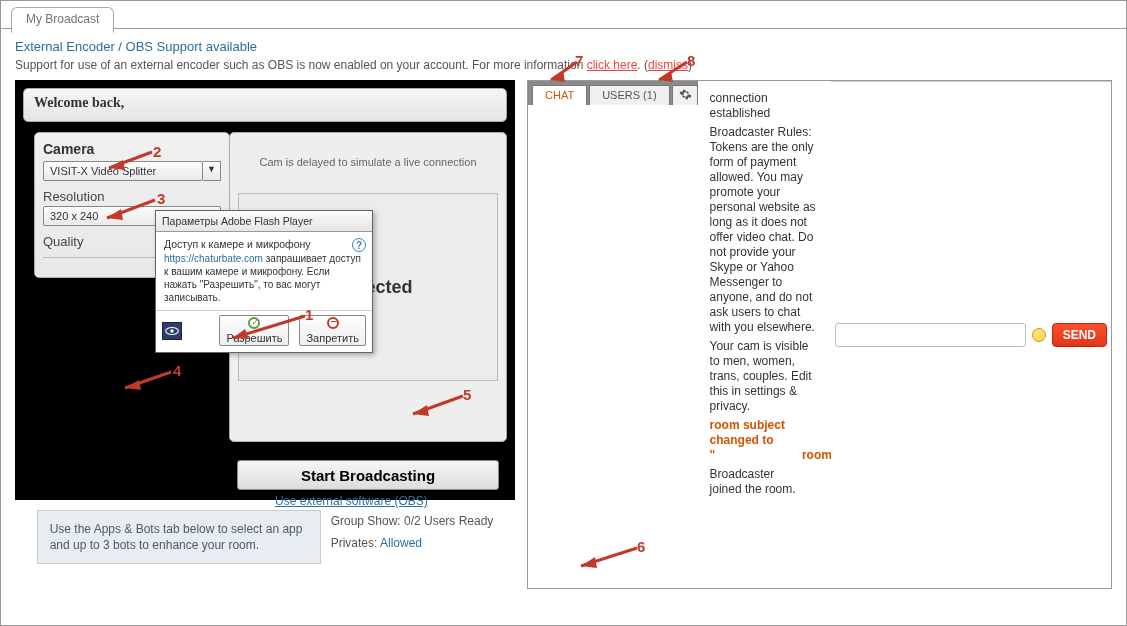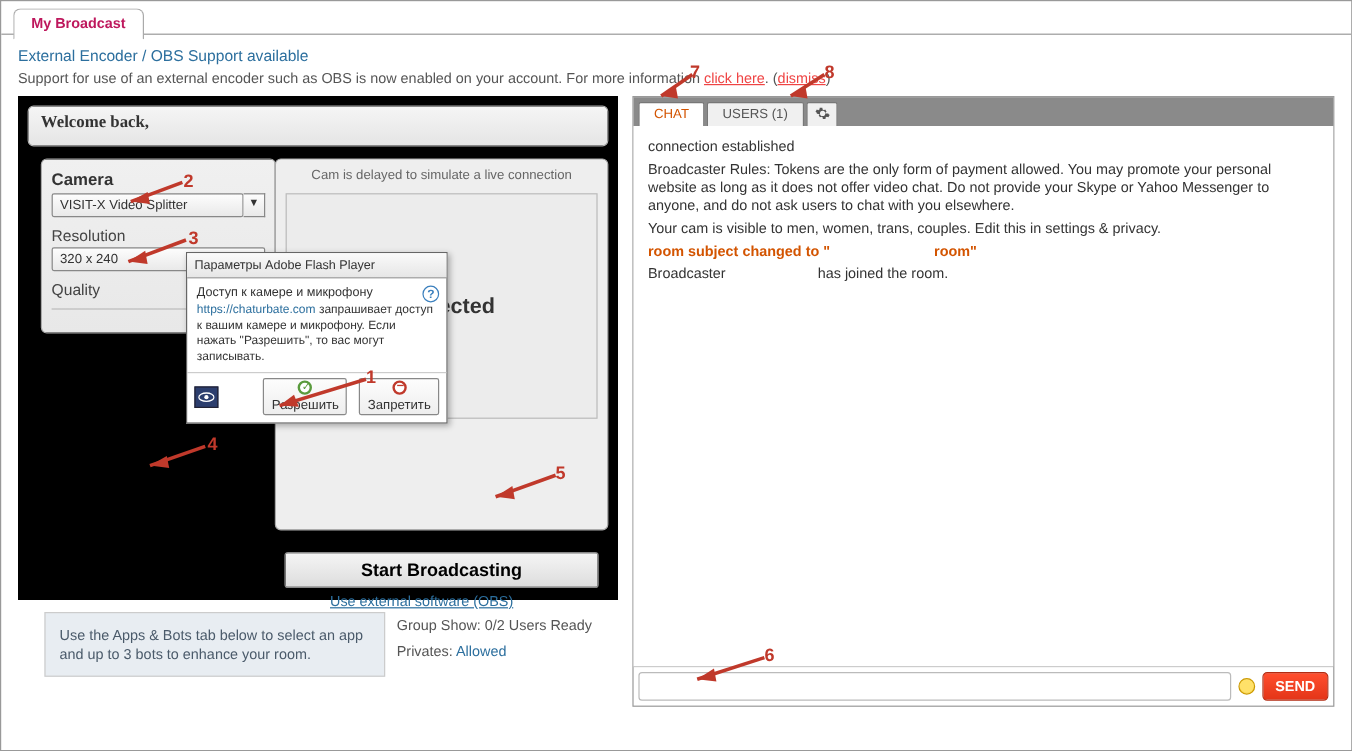--- a/index.html
+++ b/index.html
@@ -1,21 +1,21 @@
 <!DOCTYPE html>
 <html><head>
 <meta charset="utf-8">
 <style>
 * { box-sizing: border-box; margin: 0; padding: 0; }
 body { font-family: Arial, sans-serif; font-size: 12px; color: #333; background: #fff; }
 .container { border: 1px solid #999; width: 1127px; height: 626px; position: relative; overflow: hidden; }
 
 
 .top-tab-row { border-bottom: 1px solid #999; height: 28px; position: relative; }
-.top-tab { position: absolute; left: 10px; top: 6px; padding: 4px 14px 6px; border: 1px solid #aaa; border-bottom: 1px solid #fff; border-radius: 6px 6px 0 0; background: #fff; color: #be185d; font-weight: bold; font-size: 12px; }
+.top-tab { position: absolute; left: 10px; top: 6px; padding: 4px 14px 6px; border: 1px solid #aaa; border-bottom: 1px solid #fff; border-radius: 6px 6px 0 0; background: #fff; color: #737373; font-weight: normal; font-size: 12px; }
 
 
 .banner { padding: 10px 14px 8px; }
 .banner-title { color: #2c6f9e; font-size: 13px; margin-bottom: 4px; }
 .banner-text { color: #555; font-size: 12px; }
 .link { color: #ef4444; text-decoration: underline; cursor: pointer; }
 
 
 .main { display: flex; gap: 12px; padding: 0 14px 14px; }
 .left-col { width: 500px; }
@@ -34,21 +34,21 @@
 .dd-btn { width: 18px; border: 1px solid #888; background: linear-gradient(#fdfdfd,#e9e9e9); border-left: none; text-align: center; font-size: 9px; line-height: 14px; }
 .hr { height: 1px; background: #bbb; margin: 8px 0; }
 .slider-track { height: 6px; background: #ccc; border: 1px solid #999; border-radius: 3px; margin: 6px 0; position: relative; }
 .slider-thumb { position: absolute; top: -4px; width: 12px; height: 12px; background: radial-gradient(#fff,#ccc); border: 1px solid #888; border-radius: 50%; }
 .dim { color: #888; }
 .level-bar { display: inline-block; width: 80px; height: 10px; border: 1px solid #aaa; background: #f5f5f5; vertical-align: middle; }
 .chk { display: inline-flex; align-items: center; gap: 6px; margin-top: 6px; }
 
 
 .cam-box { position: absolute; left: 214px; top: 52px; width: 278px; height: 310px; background: #eee; border: 1px solid #aaa; border-radius: 5px; text-align: center; }
-.cam-delay { font-size: 11px; color: #666; padding: 7px; }
+.cam-delay { font-size: 11px; color: #666; padding: 23px; }
 .cam-inner { margin: 2px 8px 8px; height: 188px; border: 1px solid #bbb; background: #ececec; display: flex; align-items: center; justify-content: center; font-weight: bold; font-size: 18px; }
 
 .start-btn { position: absolute; left: 222px; top: 380px; width: 262px; height: 30px; background: linear-gradient(#f5f5f5,#ddd); border: 1px solid #888; border-radius: 3px; font-weight: bold; font-size: 15px; }
 .obs-link { position: absolute; left: 260px; top: 414px; color: #2c6f9e; text-decoration: underline; font-size: 12px; }
 
 
 .flash { position: absolute; left: 140px; top: 130px; width: 218px; background: #fff; border: 1px solid #666; box-shadow: 2px 2px 5px rgba(0,0,0,.3); font-size: 11px; z-index: 10; }
 .flash-title { background: linear-gradient(#fafafa,#e6e6e6); border-bottom: 1px solid #999; padding: 4px 6px; font-size: 10.5px; }
 .flash-body { padding: 6px 8px; position: relative; }
 .flash-help { position: absolute; right: 6px; top: 6px; width: 14px; height: 14px; border: 1px solid #3a7fbd; border-radius: 50%; color: #3a7fbd; font-weight: bold; text-align: center; font-size: 10px; line-height: 13px; }
@@ -64,21 +64,21 @@
 .circ.green::after { content: "✓"; color: #5a9b3d; font-size: 9px; position: absolute; left: 1px; top: -2px; }
 .circ.red { border-color: #c0392b; background: #fff; position: relative; }
 .circ.red::after { content: "–"; color: #c0392b; font-size: 11px; position: absolute; left: 2px; top: -4px; font-weight: bold; }
 
 
 .under { display: flex; gap: 10px; margin-top: 10px; justify-content: center; }
 .hint-box { background: #e8edf2; border: 1px solid #ccc; padding: 10px 12px; width: 284px; font-size: 12px; color: #4a5a6a; line-height: 16px; }
 .status { padding: 4px 0; font-size: 12px; color: #555; }
 
 
-.chat-panel { border: 1px solid #999; height: 509px; width: 585px; display: flex; flex-direction: column; }
+.chat-panel { border: 1px solid #999; height: 509px; width: 585px; display: flex; flex-direction: row; }
 .chat-tabs { background: #8a8a8a; height: 24px; display: flex; padding-left: 4px; padding-top: 4px; gap: 2px; }
 .ctab { background: #f0f0f0; border: 1px solid #777; border-bottom: none; padding: 3px 12px 3px; font-size: 11px; color: #555; cursor: pointer; border-radius: 2px 2px 0 0; }
 .ctab.active { background: #fff; color: #d35400; font-weight: normal; }
 .ctab.gear { padding: 2px 6px 2px; }
 .gear-ico { display: inline-block; width: 12px; height: 12px; position: relative; }
 .gear-ico svg { width: 13px; height: 13px; }
 .chat-body { flex: 1; background: #fff; padding: 10px 12px; font-size: 12px; overflow: auto; }
 .chat-body p { margin-bottom: 4px; line-height: 15px; }
 .sys-orange { color: #d35400; font-weight: bold; }
 .chat-input-row { display: flex; align-items: center; padding: 4px; border-top: 1px solid #ccc; gap: 6px; }

